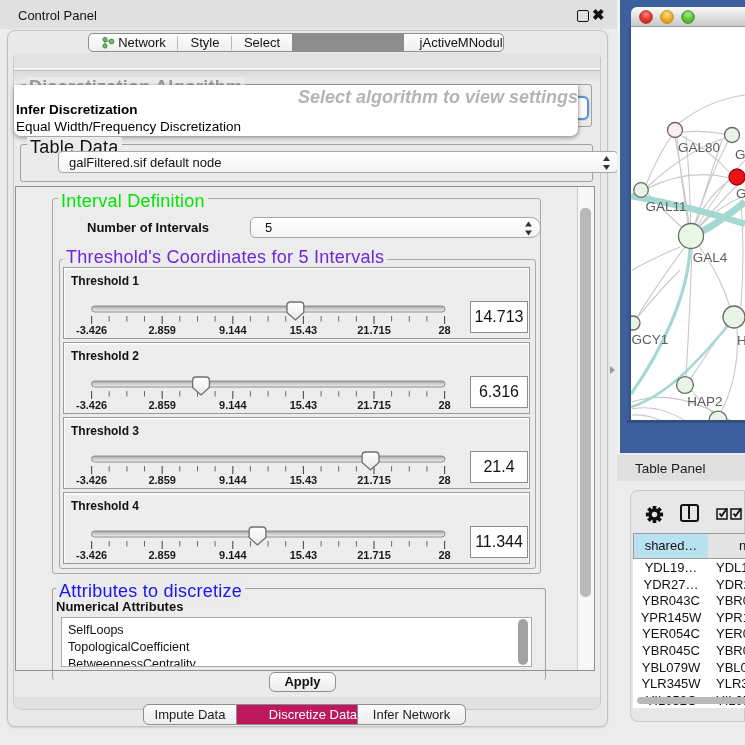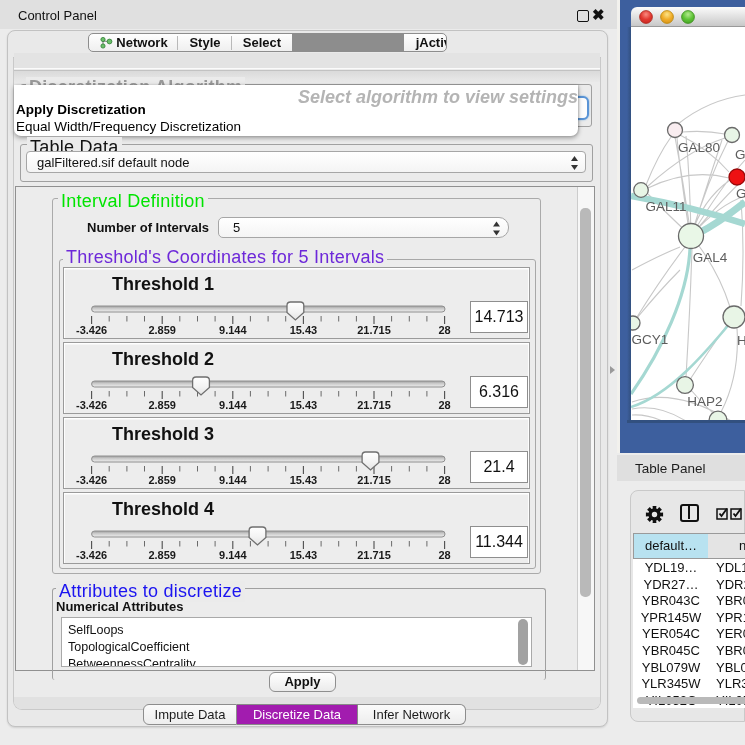--- a/index.html
+++ b/index.html
@@ -10,33 +10,33 @@
 #titlebar { left:0; top:0; width:617px; height:29px; background:#e0e0e0; }
 #maxbox { left:577px; top:10px; width:12px; height:12px; border:1.6px solid #111; border-radius:2px; }
 #closex { left:592px; top:6px; font-size:15px; font-weight:bold; color:#111; }
 
 #panel { left:7px; top:30px; width:601px; height:697px; background:#e9e9e9; border:1px solid #c2c2c2; border-radius:8px; box-shadow:0 1px 2px rgba(0,0,0,0.12); }
 #content { left:13px; top:57px; width:588px; height:653px; background:#ebebeb; border:1px solid #c9c9c9; border-top-color:#bdbdbd; border-radius:0 0 9px 9px; }
 
 .group { position:absolute; border:1px solid #a0a0a0; border-radius:3px; }
 .glabel { position:absolute; background:#ebebeb; padding:0 3px; font-size:18px; letter-spacing:0.25px; }
 
-.combo { position:absolute; background:linear-gradient(#ffffff,#f4f4f4); border:1px solid #a6a6a6; border-radius:4px; }
+.combo { position:absolute; background:linear-gradient(#ffffff,#f4f4f4); border:1px solid #a6a6a6; border-radius:4px;margin-left:32px; }
 .combo .txt { position:absolute; left:10px; top:3px; font-size:13px; color:#111; }
 
 .tpanel { position:absolute; left:63px; width:467px; height:72px; background:#ededed; border:1px solid #9a9a9a; box-shadow:inset 0 1.5px 0 #ffffff, inset -1px 0 0 #fdfdfd, inset 1px 0 0 #fdfdfd; }
-.tlabel { position:absolute; left:7px; top:6px; font-weight:bold; font-size:18px;margin-left:41px; }
+.tlabel { position:absolute; left:7px; top:6px; font-weight:bold; font-size:12px; }
 .vbox { position:absolute; left:406px; top:33px; width:58px; height:32px; background:#fff; border:1px solid #8e8e8e; font-size:16px; text-align:center; line-height:30px; }
 
 .sbv { position:absolute; background:#b9b9b9; border-radius:5px; }
 
 .btab { position:absolute; top:704px; height:21px; border:1px solid #8d8d8d; border-left:none; background:linear-gradient(#fbfbfb,#ededed); color:#1c1c1c; font-size:13px; text-align:center; line-height:19px; }
 .btab.first { border-left:1px solid #8d8d8d; border-radius:6px 0 0 6px; }
 .btab.last { border-radius:0 6px 6px 0; }
-.btab.sel { background:#a21caf; color:#fff; border-color:#888; }
+.btab.sel { background:#be185d; color:#fff; border-color:#888;text-align:right; }
 
 #bluewin { left:620px; top:0; width:125px; height:453px; background:#3d5f9e; }
 #bluestrip { left:617px; top:0; width:3px; height:453px; background:#f2f1ed; }
 #blueshade { left:627px; top:27px; width:4px; height:393px; background:linear-gradient(to right,#3d5f9e,#32507f); }
 #blueshadeb { left:627px; top:420px; width:118px; height:3px; background:#32507f; }
 #mactitle { left:631px; top:7px; width:114px; height:20px; background:linear-gradient(#fbfbfb,#c8c8c8); border-radius:6px 0 0 0; border-bottom:1px solid #9a9a9a; }
 #netview { left:631px; top:27px; width:114px; height:393px; background:#ffffff; overflow:hidden;text-align:center; }
 #tpbar { left:617px; top:455px; width:128px; height:26px; background:#dfdfdf; }
 #tpbar .t { position:absolute; left:18px; top:6px; font-size:13.5px; color:#1c1c1c; }
 #tablebox { left:630px; top:490px; width:115px; height:232px; background:#e7e7e7; border:1px solid #c9c9c9; border-radius:8px 0 0 8px; }
@@ -53,21 +53,21 @@
 <div class="abs" id="closex">✖</div>
 
 <div class="abs" id="panel"></div>
 <div class="abs" id="content"></div>
 <div class="abs" style="left:14px; top:53px; width:586px; height:15px; background:#e3e3e3;"></div>
 <div class="abs" style="left:14px; top:68px; width:586px; height:1.3px; background:#fbfbfb;"></div>
 <div class="abs" style="left:14px; top:69.5px; width:586px; height:1.2px; background:#c2c2c2;"></div>
 <div class="abs" style="left:14px; top:70.7px; width:586px; height:11px; background:linear-gradient(#dadada,#e9e9e9);"></div>
 <div class="abs" id="bstrip" style="left:14px; top:697px; width:586px; height:12px; background:#e1e1e1; border-radius:0 0 8px 8px;"></div>
 
-<div class="abs" id="tabbar" style="left:88px; top:33px; width:359px; height:19px; border:1px solid #8d8d8d; border-radius:5px; background:linear-gradient(#fefefe,#efefef); overflow:hidden;font-weight:bold;">
+<div class="abs" id="tabbar" style="left:88px; top:33px; width:416px; height:19px; border:1px solid #8d8d8d; border-radius:5px; background:linear-gradient(#fefefe,#efefef); overflow:hidden;">
   <div style="position:absolute; left:203px; top:0; width:112px; height:19px; background:#8d8d8d;"></div>
   <div style="position:absolute; left:88px; top:2px; width:1px; height:14px; background:#b9b9b9;"></div>
   <div style="position:absolute; left:142px; top:2px; width:1px; height:14px; background:#b9b9b9;"></div>
   <div style="position:absolute; left:0; top:1px; width:89px; height:17px; text-align:center; line-height:16px;"><svg width="14" height="13" style="vertical-align:-2px; margin-right:3px;">
         <path d="M4 3.5 L4 10 M4 5 L10 5.5" stroke="#7a7a7a" stroke-width="1" fill="none"></path>
         <circle cx="4" cy="3.5" r="2.1" fill="#6abf69" stroke="#2e7d32" stroke-width="0.8"></circle>
         <circle cx="4" cy="10" r="2.1" fill="#6abf69" stroke="#2e7d32" stroke-width="0.8"></circle>
         <circle cx="10.5" cy="5.5" r="2.4" fill="#6abf69" stroke="#2e7d32" stroke-width="0.8"></circle>
       </svg>Network</div>
   <div style="position:absolute; left:89px; top:1px; width:54px; height:17px; text-align:center; line-height:16px;">Style</div>
@@ -75,21 +75,21 @@
   <div style="position:absolute; left:210px; top:1px; width:112px; height:17px; text-align:left; line-height:16px; color:#fff;margin-top:17px;">Cyni Toolbox</div>
   <div style="position:absolute; left:315px; top:1px; width:128px; height:17px; text-align:center; line-height:16px;">jActiveMNodules</div>
 </div>
 
 <div class="group" style="left:20px; top:84px; width:572px; height:43px;"></div>
 <div class="glabel" style="left:26px; top:77px; color:#999; font-weight:bold;">Discretization Algorithm</div>
 <div class="abs" style="left:572px; top:96px; width:17px; height:24px; border:2.5px solid #5a94d6; border-radius:6px; background:#fdfdfd; box-shadow:0 0 2px #7aaede;"></div>
 
 <div class="abs" id="popup" style="left:14px; top:85px; width:564px; height:51px; background:#fff; border-radius:0 0 7px 7px; box-shadow:0 2px 5px rgba(0,0,0,0.35), 1px 0 2px rgba(0,0,0,0.15);"></div>
 <div class="abs" style="left:14px; top:87px; width:564px; text-align:right; font-size:18px; font-weight:bold; color:#b4b4b4;font-style:italic;">Select algorithm to view settings</div>
-<div class="abs" style="left:16px; top:102px; font-size:13.5px; font-weight:bold; color:#000;">Apply Discretization</div>
+<div class="abs" style="left:16px; top:102px; font-size:13.5px; font-weight:bold; color:#000;">Infer Discretization</div>
 <div class="abs" style="left:16px; top:119px; font-size:13.5px; color:#000;">Equal Width/Frequency Discretization</div>
 
 <div class="group" style="left:20px; top:144px; width:573px; height:38px;"></div>
 <div class="glabel" style="left:27px; top:137px;">Table Data</div>
 <div class="combo" style="left:26px; top:151px; width:560px; height:22px;">
     <span class="txt">galFiltered.sif default node</span>
 <svg class="abs" style="right:6px; top:3px;" width="9" height="16">
       <path d="M4.5 1 L8 6 L1 6 Z" fill="#333"></path>
       <path d="M4.5 15 L8 10 L1 10 Z" fill="#333"></path>
     </svg>
@@ -310,21 +310,21 @@
   </div>
 <svg class="abs" style="left:716px; top:506px;" width="14" height="14" viewBox="0 0 14 14">
     <rect x="1" y="3" width="10" height="10" fill="none" stroke="#111" stroke-width="1.5"></rect>
     <path d="M3.5 7.5 L5.5 10 L11 2.5" stroke="#111" stroke-width="1.8" fill="none"></path>
   </svg>
 <svg class="abs" style="left:730px; top:506px;" width="14" height="14" viewBox="0 0 14 14">
     <rect x="1" y="3" width="10" height="10" fill="none" stroke="#111" stroke-width="1.5"></rect>
     <path d="M3.5 7.5 L5.5 10 L11 2.5" stroke="#111" stroke-width="1.8" fill="none"></path>
   </svg>
 <div class="abs" id="tbl">
-    <div class="hcell" style="left:0px; width:76px; background:#b8e2f0;">default…</div>
+    <div class="hcell" style="left:0px; width:76px; background:#b8e2f0;">shared…</div>
     <div class="hcell" style="left:75px; width:60px; background:#e4e4e4; border-left:none; text-align:left; padding-left:31px;">na</div>
     <div class="trow" style="left:0px; top:27.0px; width:76px; text-align:center;">YDL19…</div>
     <div class="trow" style="left:83px; top:27.0px;">YDL194W</div>
     <div class="trow" style="left:0px; top:43.6px; width:76px; text-align:center;">YDR27…</div>
     <div class="trow" style="left:83px; top:43.6px;">YDR277C</div>
     <div class="trow" style="left:0px; top:60.2px; width:76px; text-align:center;">YBR043C</div>
     <div class="trow" style="left:83px; top:60.2px;">YBR043C</div>
     <div class="trow" style="left:0px; top:76.8px; width:76px; text-align:center;">YPR145W</div>
     <div class="trow" style="left:83px; top:76.8px;">YPR145W</div>
     <div class="trow" style="left:0px; top:93.4px; width:76px; text-align:center;">YER054C</div>

